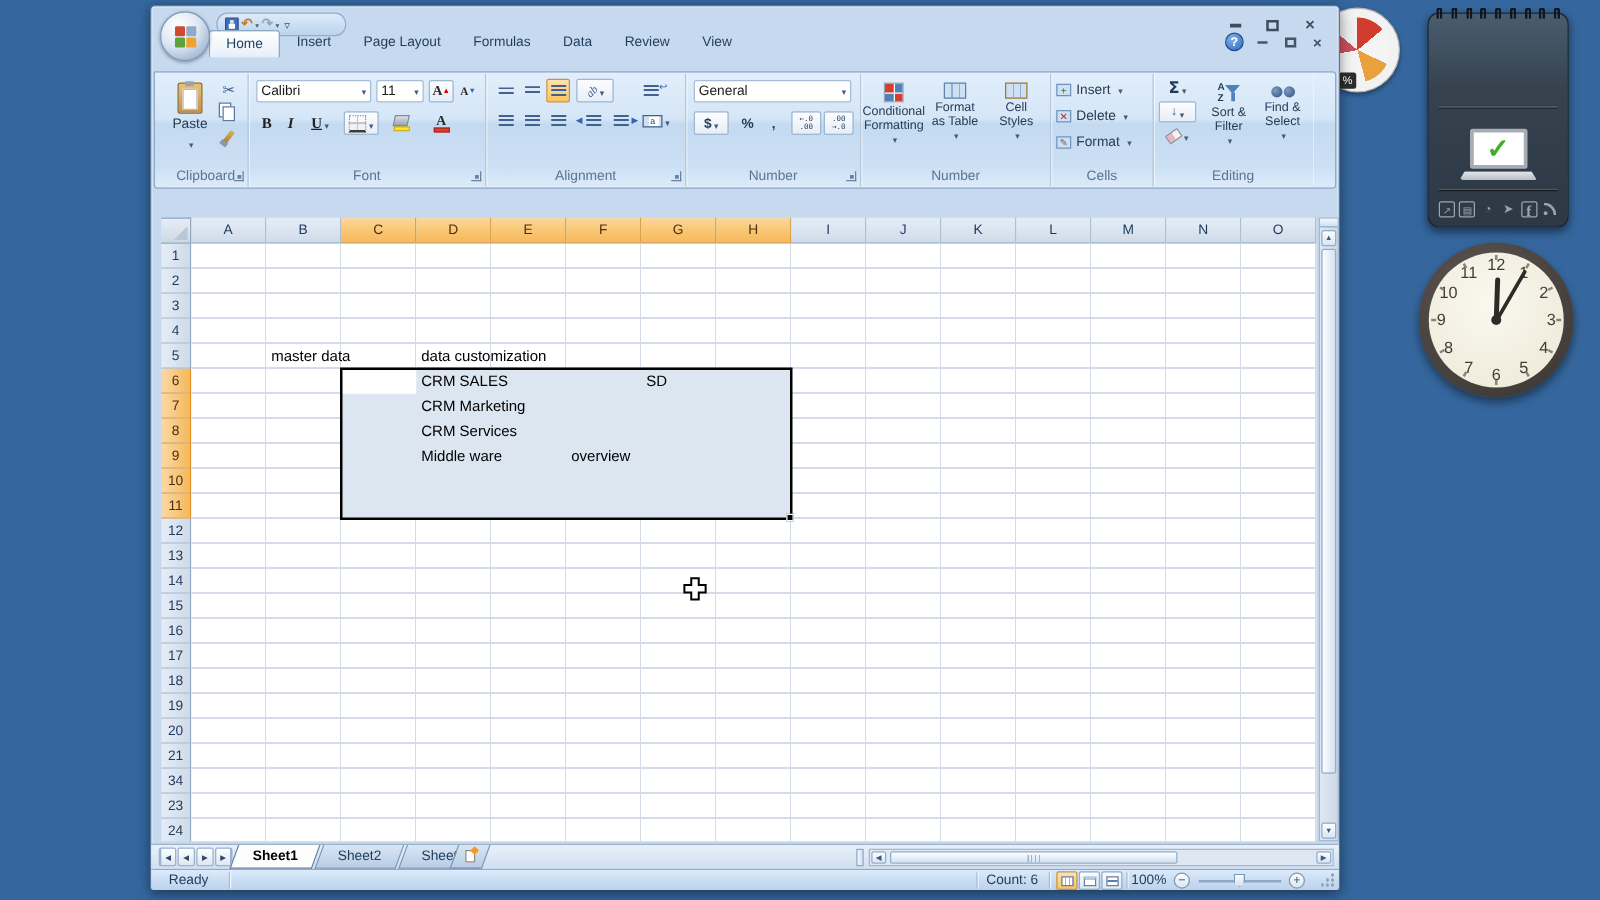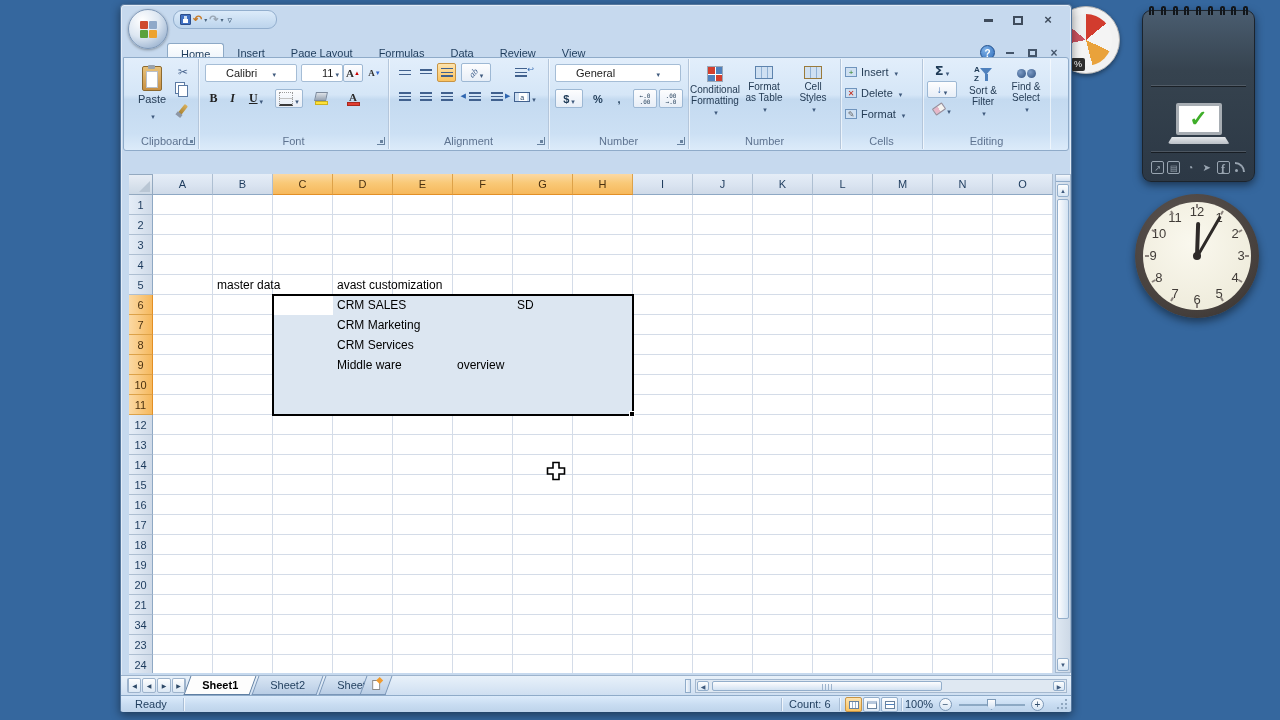--- a/index.html
+++ b/index.html
@@ -41,21 +41,21 @@
   .qat-glyph { font-size:11px; line-height:11px; color:#c77b28; font-weight:bold; }
   .qat-glyph.dis { color:#9aa7b5; }
   .qat-dd { font-size:6px; color:#4a647f; }
   .qat-more { font-size:9px; color:#34506e; margin-left:2px; }
   .appctl { position:absolute; top:9px; width:22px; height:12px; display:flex; align-items:center; justify-content:center; }
   .appctl .bar { width:9px; height:3px; background:#3f4c5c; }
   .appctl .box { width:10px; height:9px; border:2px solid #3f4c5c; }
   .appctl.x { color:#3f4c5c; font-size:13px; font-weight:bold; line-height:12px; }
 
   
-  .tabrow { position:absolute; left:0; top:36px; right:0; height:24px; }
+  .tabrow { position:absolute; left:0; top:17px; right:0; height:24px; }
   .rtabs { position:absolute; left:46px; top:2px; height:22px; display:flex; }
   .rtab { padding:4px 13px 0; font-size:11px; color:#1e3c5c; height:22px; }
   .rtab.active { background:linear-gradient(#ffffff,#f2f7fc 55%,#e5eef8); border:1px solid #8da9c6; border-bottom:none;
     border-radius:3px 3px 0 0; font-weight:normal; }
   .help-btn { position:absolute; right:76px; top:4px; width:15px; height:15px; border-radius:50%;
     background:radial-gradient(circle at 35% 30%, #7fb2e8, #2e6cbb); color:#fff; font-size:10px; font-weight:bold;
     text-align:center; line-height:15px; border:1px solid #1f4f8e; }
   .wbctl { position:absolute; top:6px; width:18px; height:12px; display:flex; align-items:center; justify-content:center; }
   .wbctl .bar { width:8px; height:2px; background:#44556a; }
   .wbctl .box { width:9px; height:8px; border:2px solid #44556a; }
@@ -66,21 +66,21 @@
     background:linear-gradient(#e2eefb,#d5e6f7 40%,#c4daf0 45%,#cce0f4 82%,#dcebfa); }
   .rgroup { position:absolute; top:1px; bottom:1px; border-right:1px solid #b4c6db; box-shadow:1px 0 0 rgba(255,255,255,.6); }
   .rgroup-label { position:absolute; bottom:2px; left:0; right:0; text-align:center; font-size:11px; color:#5e7390; }
   .lnch { position:absolute; right:3px; bottom:4px; width:8px; height:8px; border-right:1px solid #68829f; border-bottom:1px solid #68829f; }
   .lnch::before { content:""; position:absolute; right:1px; bottom:1px; width:3px; height:3px; background:#68829f; }
   .rbtn { position:absolute; display:flex; align-items:center; justify-content:center; border:1px solid transparent; border-radius:2px; }
   .rbtn.framed { border-color:#9db8d4; background:linear-gradient(#fdfdfe,#e7eef7); }
   .rbtn.hl { background:linear-gradient(#fde3ae,#fbc35f); border-color:#c79445; }
   .dda::after { content:"▾"; font-size:7px; color:#3f5a7d; margin-left:2px; }
   .combo { position:absolute; background:#fff; border:1px solid #a5bdd6; border-radius:2px; font-size:11px; color:#1b1b1b;
-    display:flex; align-items:center; padding:0 20px; height:18px; }
+    display:flex; align-items:center; padding:0 3px; height:18px; }
   .combo .sp { margin-left:auto; }
   .fmtB { font:bold 12px "Liberation Serif",serif; color:#222; }
   .fmtI { font:italic bold 12px "Liberation Serif",serif; color:#222; }
   .fmtU { font:bold 12px "Liberation Serif",serif; text-decoration:underline; color:#222; }
   .i-clip { width:20px; height:25px; background:linear-gradient(#e8c27a,#c89044); border:1px solid #8d6a2f; border-radius:2px; position:relative; }
   .i-clip::before { content:""; position:absolute; left:3px; top:4px; right:3px; bottom:2px; background:#fff; border:1px solid #b9bfc9; }
   .i-clip::after { content:""; position:absolute; left:5px; top:-2px; width:7px; height:4px; background:#9aa3ad; border-radius:1px; }
   .i-cut { font-size:12px; color:#46628c; }
   .i-copy { width:10px; height:12px; background:#fff; border:1px solid #5b7aa3; box-shadow:-3px -3px 0 -1px #fff, -3px -3px 0 0 #5b7aa3; }
   .i-paint { width:4px; height:11px; background:linear-gradient(#d9b15e,#a8812f); transform:rotate(38deg); border-radius:1px; position:relative; }
@@ -565,21 +565,21 @@
         <div class="rowh">20</div>
         <div class="rowh">21</div>
         <div class="rowh">34</div>
         <div class="rowh">23</div>
         <div class="rowh">24</div>
       </div>
     <div class="gridbody">
         <div class="sel-fill" style="left: 120px; top: 100px; width: 360px; height: 120px;"></div>
         <div class="sel-active" style="left: 120px; top: 100px; width: 60px; height: 20px;"></div>
         <div class="cellword" style="left: 60px; top: 80px;">master data</div>
-        <div class="cellword" style="left: 180px; top: 80px;">avast customization</div>
+        <div class="cellword" style="left: 180px; top: 80px;">data customization</div>
         <div class="cellword" style="left: 180px; top: 100px;">CRM SALES</div>
         <div class="cellword" style="left: 360px; top: 100px;">SD</div>
         <div class="cellword" style="left: 180px; top: 120px;">CRM Marketing</div>
         <div class="cellword" style="left: 180px; top: 140px;">CRM Services</div>
         <div class="cellword" style="left: 180px; top: 160px;">Middle ware</div>
         <div class="cellword" style="left: 300px; top: 160px;">overview</div>
         <div class="sel-border" style="left: 119px; top: 99px; width: 362px; height: 122px;"></div>
         <div class="sel-handle" style="left: 476px; top: 216px;"></div>
       </div>
 

